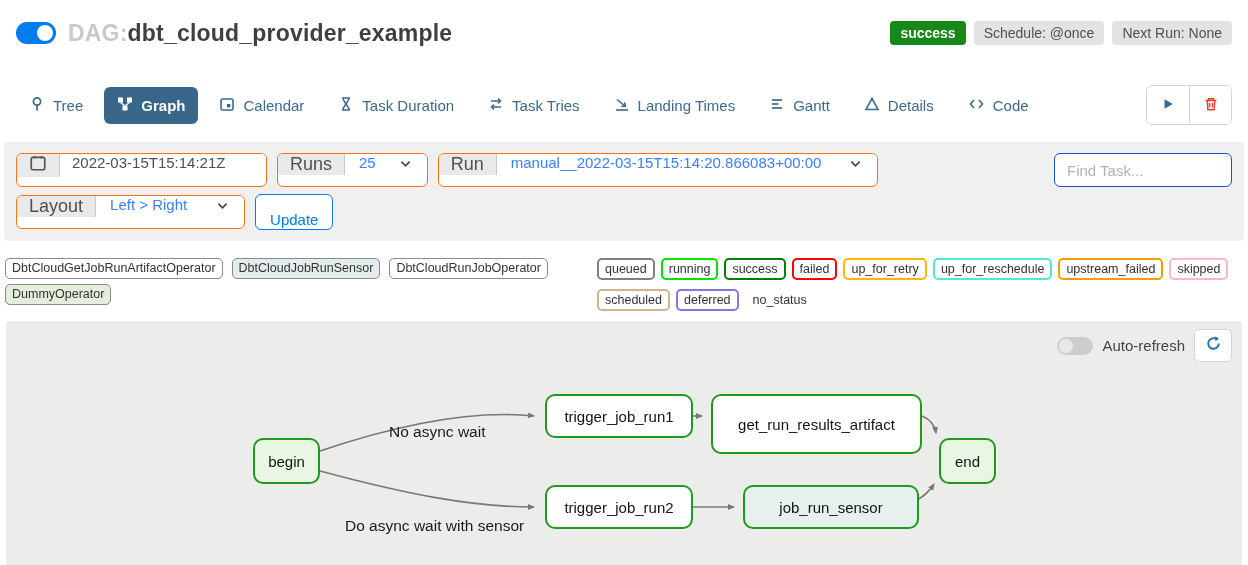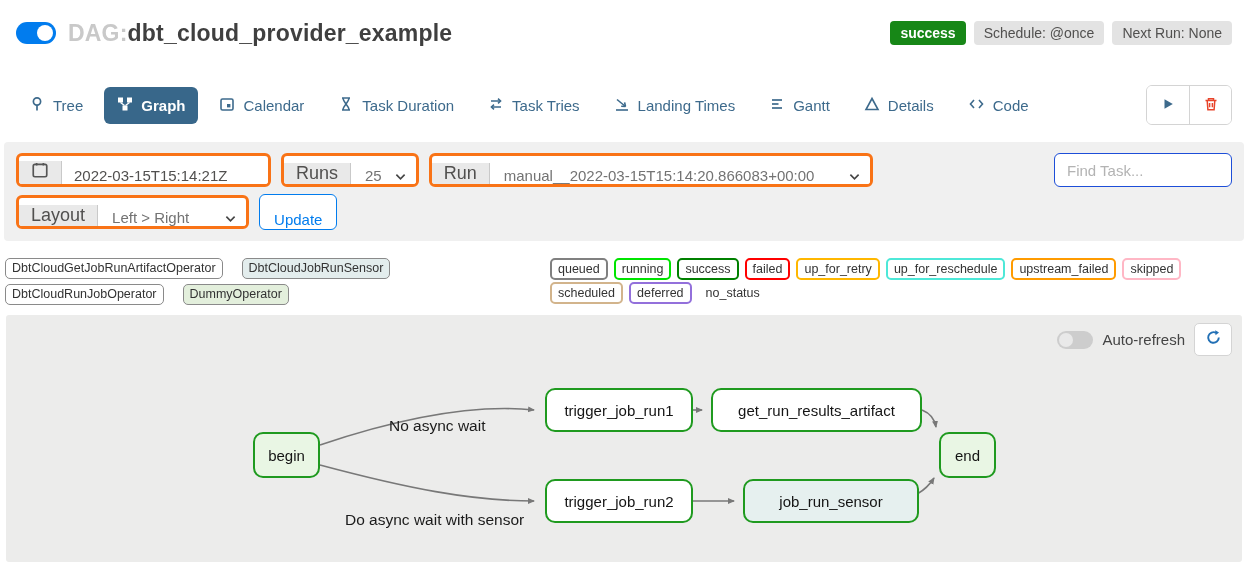--- a/index.html
+++ b/index.html
@@ -25,32 +25,32 @@
          color:#3d6a8c; cursor:pointer; white-space:nowrap; }
   .tab svg { flex:0 0 auto; }
   .tab.active { background:#38678a; color:#fff; font-weight:bold; }
   .btn-group { display:flex; border:1px solid #d4d4d4; border-radius:6px; overflow:hidden; background:#fff; }
   .btn-group .gbtn { width:42px; height:38px; display:flex; align-items:center; justify-content:center; cursor:pointer; background:#fff; border:none; }
   .btn-group .gbtn + .gbtn { border-left:1px solid #d4d4d4; }
   
   .filterbar { margin:17px 4px 0 4px; background:#f0f0f0; border-radius:4px; padding:11px 12px; }
   .frow { display:flex; align-items:center; gap:10px; }
   .frow + .frow { margin-top:7px; }
-  .igroup { display:inline-flex; align-items:flex-end; border:3px solid #f97316; border-radius:6px; overflow:hidden; background:#fff; height:34px; }
+  .igroup { display:inline-flex; align-items:flex-start; border:1px solid #f97316; border-radius:6px; overflow:hidden; background:#fff; height:34px; }
   .iaddon { background:#e9e9e9; display:flex; align-items:center; padding:0 12px; font-size:18px; color:#51504f; border-right:1px solid #c9c9c9; white-space:nowrap; }
   .itext  { border:none; outline:none; font-size:15px; color:#51504f; padding:0 12px; font-family:inherit; background:#fff; }
-  .fselect { display:flex; align-items:center; justify-content:space-between; gap:13px; padding:0 10px 0 14px; font-size:15px; color:#737373; background:#fff; cursor:pointer; white-space:nowrap; }
+  .fselect { display:flex; align-items:center; justify-content:space-between; gap:24px; padding:0 16px 0 14px; font-size:15px; color:#3b82f6; background:#fff; cursor:pointer; white-space:nowrap; }
   .standalone { border:1px solid #1d4ed8; border-radius:6px; height:34px; }
   .find-task { margin-left:auto; width:178px; }
   .find-task::placeholder { color:#b3b3b3; }
   .update-btn { height:36px; padding:16px 14px; background:#fff; border:1.5px solid #017cee; color:#017cee; font-size:15px; border-radius:6px; cursor:pointer; font-family:inherit; }
   
   .legend { display:flex; margin:17px 5px 0 5px; align-items:flex-start; }
-  .legend-ops { width:545px; display:flex; flex-wrap:wrap; gap:5px 19px; }
-  .legend-states { flex:1; display:flex; flex-wrap:wrap; gap:2px 6px; align-items:center; }
+  .legend-ops { width:545px; display:flex; flex-wrap:wrap; gap:5px 9px; }
+  .legend-states { flex:1; display:flex; flex-wrap:wrap; gap:9px 6px; align-items:center;margin-left:47px; }
   .chip { font-size:12.5px; line-height:17px; padding:1px 6px; border-radius:5px; border:1px solid #8a8a8a; background:#fff; color:#333; white-space:nowrap; }
   .chip.op-sensor { background:#e3eded; }
   .chip.op-dummy  { background:#e3efdc; }
   .schip { font-size:12.5px; line-height:16px; padding:1px 6px; border-radius:5px; border:2px solid #808080; background:#fff; color:#333; white-space:nowrap; }
   .st-queued{border-color:#808080}.st-running{border-color:#00e400}.st-success{border-color:#008000}
   .st-failed{border-color:#ff0000}.st-up_for_retry{border-color:#ffb700}.st-up_for_reschedule{border-color:#4de8d8}
   .st-upstream_failed{border-color:#ff9b00}.st-skipped{border-color:#ffb7c5}.st-scheduled{border-color:#d2b48c}
   .st-deferred{border-color:#9370db}.st-no_status{border-color:transparent}
   
   .graph-panel { position:relative; margin:10px 6px 0 6px; height:247px; background:#ececeb; border-radius:3px; }
@@ -269,20 +269,20 @@
     <path d="M314,130 C400,101 470,89 528,95" fill="none" stroke="#787878" stroke-width="1.6" marker-end="url(#arrow)"></path>
     <path d="M314,150 C400,173 465,186 528,186" fill="none" stroke="#787878" stroke-width="1.6" marker-end="url(#arrow)"></path>
     <path d="M687,95 H696" fill="none" stroke="#787878" stroke-width="1.6" marker-end="url(#arrow)"></path>
     <path d="M687,186 H728" fill="none" stroke="#787878" stroke-width="1.6" marker-end="url(#arrow)"></path>
     <path d="M916,95 C926,99 929,106 930,112" fill="none" stroke="#787878" stroke-width="1.6" marker-end="url(#arrow)"></path>
     <path d="M887,186 C908,184 921,174 928,163" fill="none" stroke="#787878" stroke-width="1.6" marker-end="url(#arrow)"></path>
   </svg>
 
   <div class="node fill-success" style="left:247px; top:117px; width:67px; height:46px;">begin</div>
   <div class="node" style="left:539px; top:73px; width:148px; height:44px;">trigger_job_run1</div>
-  <div class="node" style="left:705px; top:73px; width:211px; height:44px;">get_run_results_artifact</div>
+  <div class="node" style="left:705px; top:73px; width:211px; height:60px;">get_run_results_artifact</div>
   <div class="node" style="left:539px; top:164px; width:148px; height:44px;">trigger_job_run2</div>
   <div class="node fill-sensor" style="left:737px; top:164px; width:176px; height:44px;">job_run_sensor</div>
   <div class="node fill-success" style="left:933px; top:117px; width:57px; height:46px;">end</div>
 
   <div class="edge-label" style="left:383px; top:102px;">No async wait</div>
   <div class="edge-label" style="left:339px; top:196px;">Do async wait with sensor</div>
 </div>
 
 </body></html>

